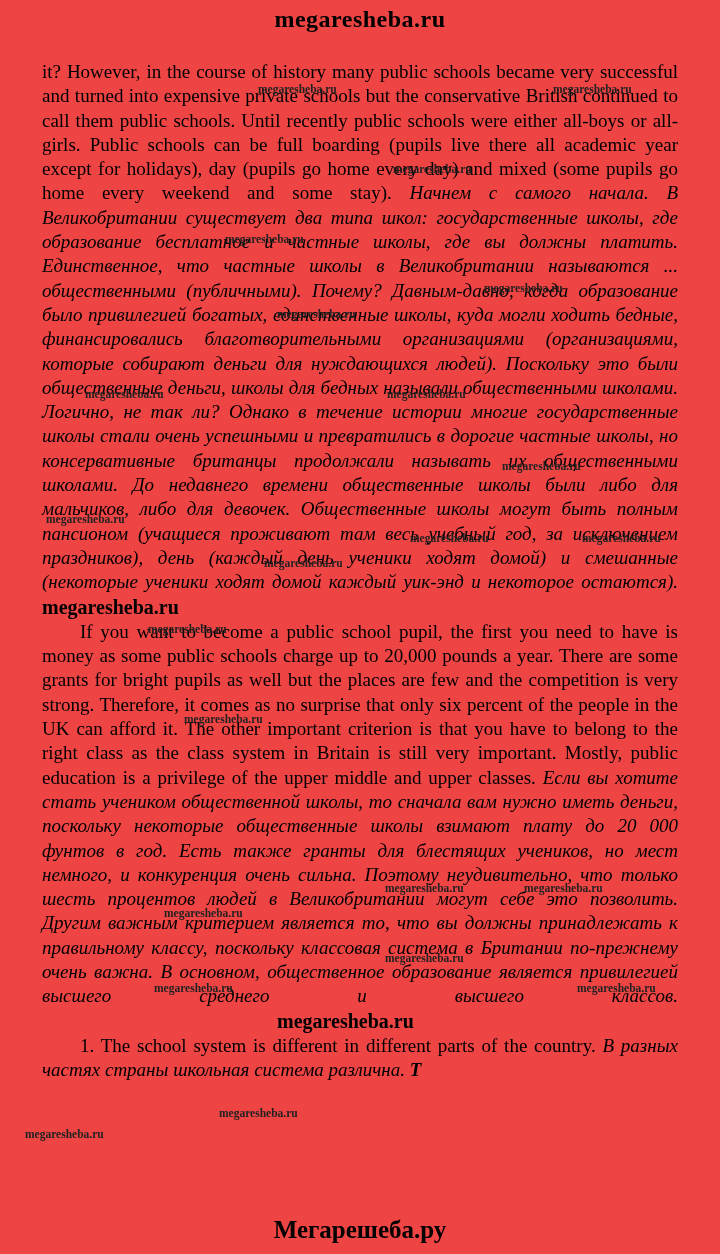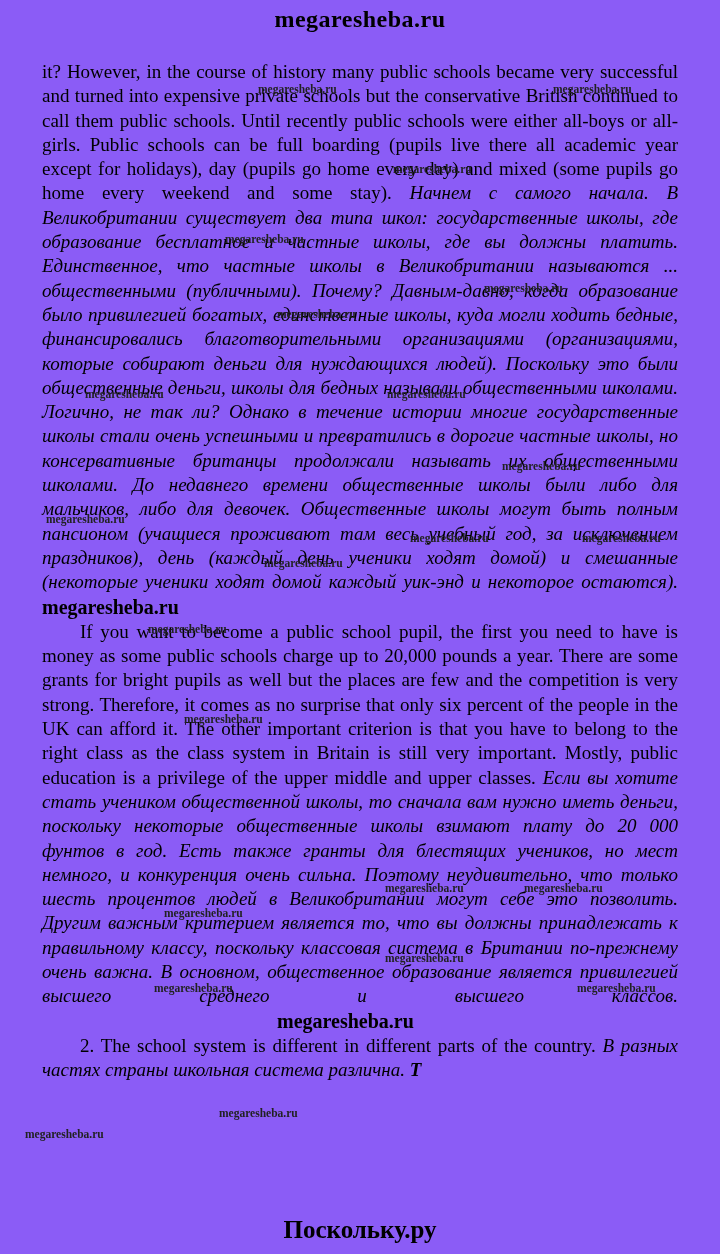--- a/index.html
+++ b/index.html
@@ -5,21 +5,21 @@
   * { margin: 0; padding: 0; box-sizing: border-box; }
   html, body { background: #ffffff; }
   body {
     width: 720px; height: 1254px;
     font-family: "Liberation Serif", "DejaVu Serif", serif;
     color: #000;
   }
   .page {
     position: relative;
     width: 720px; height: 1254px;
-    background: #8b5cf6;
+    background: #ef4444;
     overflow: hidden;
   }
   .site-header {
     position: absolute; top: 6px; left: 0; width: 100%;
     text-align: center;
     font-size: 24px; font-weight: bold;
     letter-spacing: 0.5px;
   }
   .content {
     position: absolute; top: 60px; left: 42px; width: 636px;
@@ -54,21 +54,21 @@
 
 <div class="page">
 
   <div class="site-header">megaresheba.ru</div>
 
   <div class="content">
     <p class="para"><span class="en">it? However, in the course of history many public schools became very successful and turned into expensive private schools but the conservative British continued to call them public schools. Until recently public schools were either all-boys or all-girls. Public schools can be full boarding (pupils live there all academic year except for holidays), day (pupils go home every day) and mixed (some pupils go home every weekend and some stay). </span><span class="ru">Начнем с самого начала. В Великобритании существует два типа школ: государственные школы, где образование бесплатное и частные школы, где вы должны платить. Единственное, что частные школы в Великобритании называются ... общественными (публичными). Почему? Давным-давно, когда образование было привилегией богатых, единственные школы, куда могли ходить бедные, финансировались благотворительными организациями (организациями, которые собирают деньги для нуждающихся людей). Поскольку это были общественные деньги, школы для бедных называли общественными школами. Логично, не так ли? Однако в течение истории многие государственные школы стали очень успешными и превратились в дорогие частные школы, но консервативные британцы продолжали называть их общественными школами. До недавнего времени общественные школы были либо для мальчиков, либо для девочек. Общественные школы могут быть полным пансионом (учащиеся проживают там весь учебный год, за исключением праздников), день (каждый день ученики ходят домой) и смешанные (некоторые ученики ходят домой каждый уик-энд и некоторое остаются). </span><span class="inline-mark">megaresheba.ru</span></p>
 
     <p class="para indent"><span class="en">If you want to become a public school pupil, the first you need to have is money as some public schools charge up to 20,000 pounds a year. There are some grants for bright pupils as well but the places are few and the competition is very strong. Therefore, it comes as no surprise that only six percent of the people in the UK can afford it. The other important criterion is that you have to belong to the right class as the class system in Britain is still very important. Mostly, public education is a privilege of the upper middle and upper classes. </span><span class="ru">Если вы хотите стать учеником общественной школы, то сначала вам нужно иметь деньги, поскольку некоторые общественные школы взимают плату до 20 000 фунтов в год. Есть также гранты для блестящих учеников, но мест немного, и конкуренция очень сильна. Поэтому неудивительно, что только шесть процентов людей в Великобритании могут себе это позволить. Другим важным критерием является то, что вы должны принадлежать к правильному классу, поскольку классовая система в Британии по-прежнему очень важна. В основном, общественное образование является привилегией высшего среднего и высшего классов. </span><span class="inline-mark offset">megaresheba.ru</span></p>
 
-    <p class="para indent"><span class="en">2. The school system is different in different parts of the country. </span><span class="ru">В разных частях страны школьная система различна. </span><span class="bold-tail">Т</span></p>
+    <p class="para indent"><span class="en">1. The school system is different in different parts of the country. </span><span class="ru">В разных частях страны школьная система различна. </span><span class="bold-tail">Т</span></p>
   </div>
 
   <div class="watermark-layer">
     <span class="wm" style="left:258px; top:84px;">megaresheba.ru</span>
     <span class="wm" style="left:553px; top:84px;">megaresheba.ru</span>
     <span class="wm" style="left:393px; top:164px;">megaresheba.ru</span>
     <span class="wm" style="left:225px; top:234px;">megaresheba.ru</span>
     <span class="wm" style="left:484px; top:283px;">megaresheba.ru</span>
     <span class="wm" style="left:277px; top:309px;">megaresheba.ru</span>
     <span class="wm" style="left:85px;  top:389px;">megaresheba.ru</span>
@@ -83,15 +83,15 @@
     <span class="wm" style="left:385px; top:883px;">megaresheba.ru</span>
     <span class="wm" style="left:524px; top:883px;">megaresheba.ru</span>
     <span class="wm" style="left:164px; top:908px;">megaresheba.ru</span>
     <span class="wm" style="left:385px; top:953px;">megaresheba.ru</span>
     <span class="wm" style="left:154px; top:983px;">megaresheba.ru</span>
     <span class="wm" style="left:577px; top:983px;">megaresheba.ru</span>
     <span class="wm" style="left:219px; top:1108px;">megaresheba.ru</span>
     <span class="wm" style="left:25px;  top:1129px;">megaresheba.ru</span>
   </div>
 
-  <div class="site-footer">Поскольку.ру</div>
+  <div class="site-footer">Мегарешеба.ру</div>
 
 </div>
 
 </body></html>

